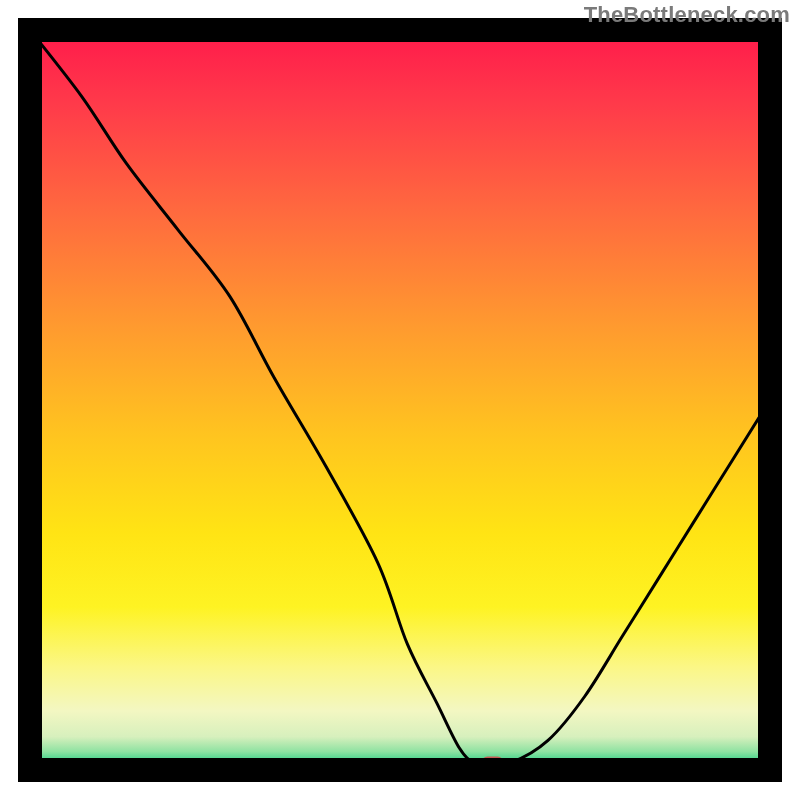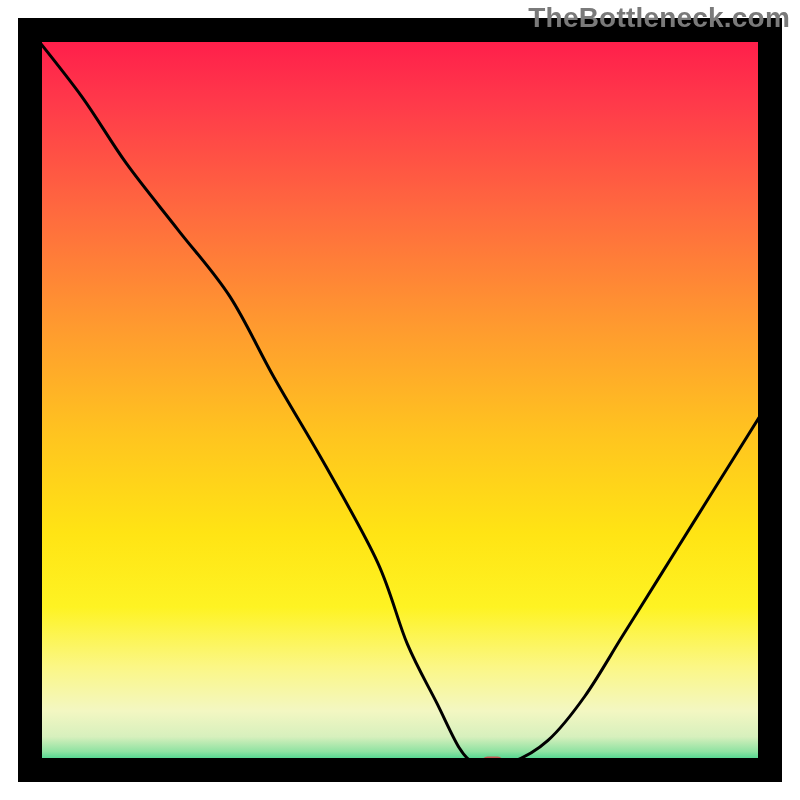--- a/index.html
+++ b/index.html
@@ -12,21 +12,21 @@
   }
   .chart-wrap {
     position: relative;
     width: 800px;
     height: 800px;
   }
   .watermark {
     position: absolute;
     top: 2px;
     right: 10px;
-    font-size: 28px;
+    font-size: 22px;
     font-weight: 600;
     color: #7a7a7a;
     letter-spacing: 0.2px;
     z-index: 20;
   }
   svg {
     display: block;
   }
 </style>
 </head>

